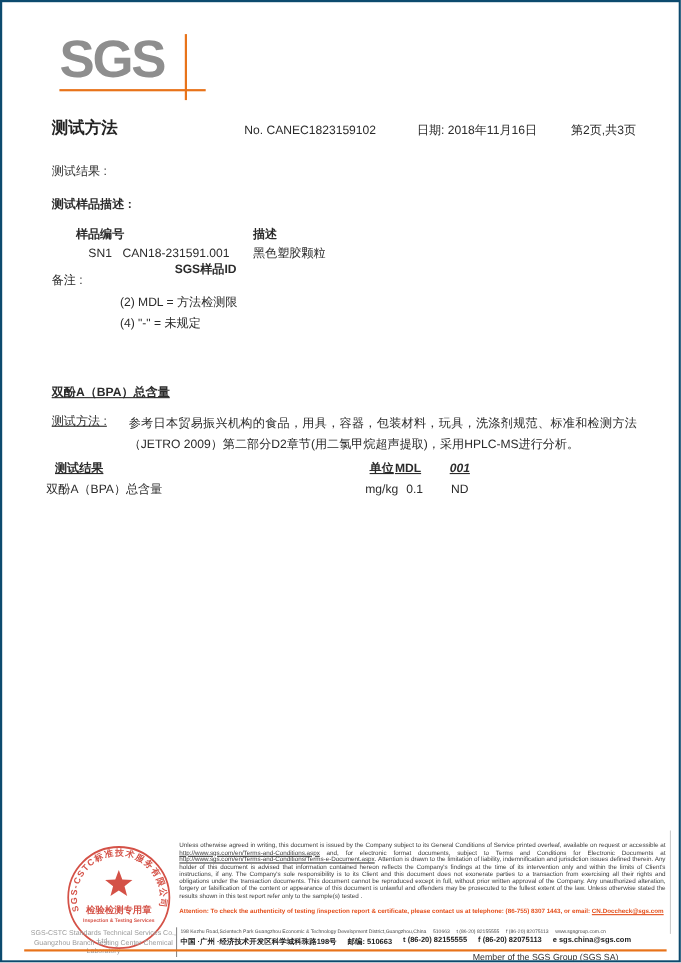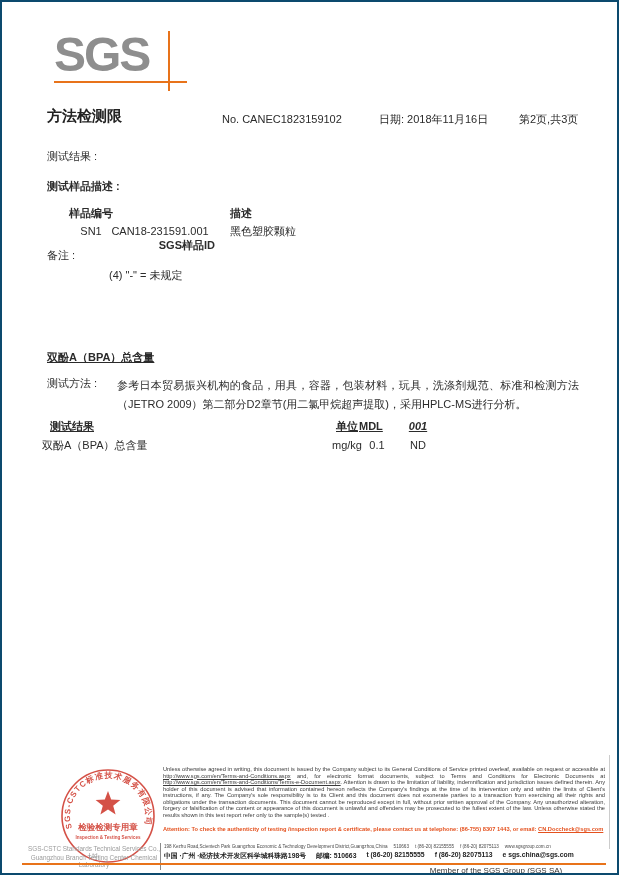--- a/index.html
+++ b/index.html
@@ -26,21 +26,21 @@
   .st-h1{left:45px;  top:204px; width:88px;  text-align:center; font-weight:bold;}
   .st-h2{left:103px; top:204px; width:110px; text-align:right; font-weight:bold;margin-top:32px;}
   .st-h3{left:228px; top:204px; font-weight:bold;}
   .st-v1{left:45px;  top:222px; width:88px;  text-align:center;}
   .st-v2{left:103px; top:222px; width:110px; text-align:center;}
   .st-v3{left:228px; top:222px;}
   .notes-label{left:45px; top:246px;}
   .notes-list{left:107px; top:264px; line-height:19px;}
   .notes-list div{height:19px;}
   .bpa-heading{left:45px; top:348px; font-weight:bold; text-decoration:underline;}
-  .method-label{left:45px; top:374px;}
+  .method-label{left:45px; top:374px;text-decoration:underline;}
   .method-text{left:115px; top:374px; width:462px; line-height:19px; text-align:justify;}
   .rt-head{font-weight:bold; text-decoration:underline;}
   .rt-item-h{left:48px; top:417px;}
   .rt-unit-h{left:325px; top:417px; width:40px; text-align:center;}
   .rt-mdl-h{left:357px; top:417px; width:36px; text-align:left;}
   .rt-001-h{left:398px; top:417px; width:36px; text-align:center; font-style:italic;}
   .rt-item-v{left:40px; top:436px;}
   .rt-unit-v{left:325px; top:436px; width:40px; text-align:center;}
   .rt-mdl-v{left:357px; top:436px; width:36px; text-align:center;}
   .rt-001-v{left:398px; top:436px; width:36px; text-align:center;}
@@ -65,39 +65,40 @@
 </style>
 </head>
 <body>
 
 <div class="page">
 
   <div class="abs logo-text">SGS</div>
   <div class="abs logo-vline"></div>
   <div class="abs logo-hline"></div>
 
-  <div class="abs doc-title">方法检测限</div>
+  <div class="abs doc-title">测试方法</div>
   <div class="abs report-no body-text">No. CANEC1823159102</div>
   <div class="abs report-date body-text">日期: 2018年11月16日</div>
   <div class="abs page-info body-text">第2页,共3页</div>
 
   <div class="abs results-label body-text">测试结果 :</div>
   <div class="abs sample-desc-heading body-text">测试样品描述 :</div>
 
   <div>
     <div class="abs st-h1 body-text">样品编号</div>
     <div class="abs st-h2 body-text">SGS样品ID</div>
     <div class="abs st-h3 body-text">描述</div>
     <div class="abs st-v1 body-text">SN1</div>
     <div class="abs st-v2 body-text">CAN18-231591.001</div>
     <div class="abs st-v3 body-text">黑色塑胶颗粒</div>
   </div>
 
   <div class="abs notes-label body-text">备注 :</div>
   <div class="abs notes-list body-text">
+    <div>(2) MDL = 方法检测限</div>
     <div>(4) "-" = 未规定</div>
   </div>
 
   <div class="abs bpa-heading body-text">双酚A（BPA）总含量</div>
   <div class="abs method-label body-text">测试方法 :</div>
   <div class="abs method-text body-text">参考日本贸易振兴机构的食品，用具，容器，包装材料，玩具，洗涤剂规范、标准和检测方法（JETRO 2009）第二部分D2章节(用二氯甲烷超声提取)，采用HPLC-MS进行分析。</div>
 
   <div>
     <div class="abs rt-item-h rt-head body-text">测试结果</div>
     <div class="abs rt-unit-h rt-head body-text">单位</div>

